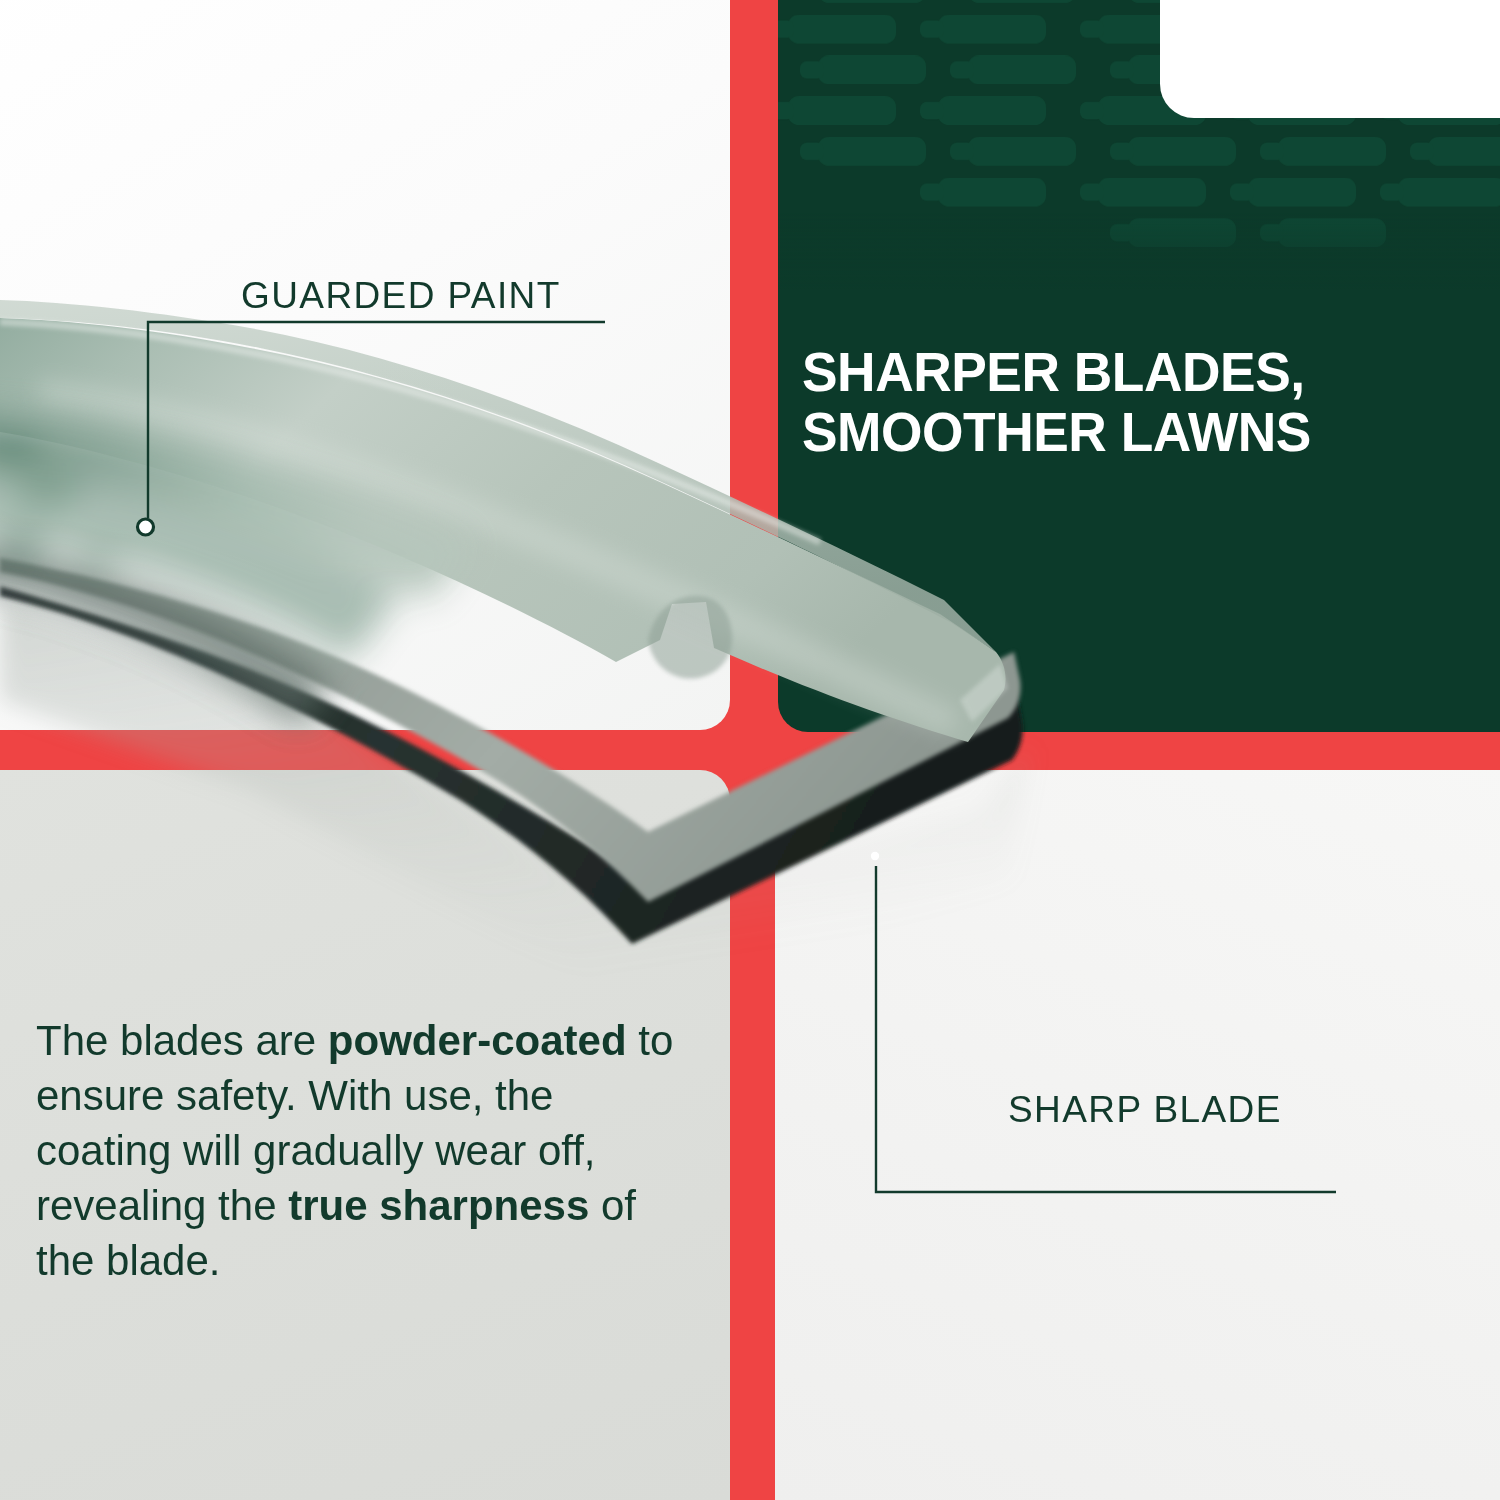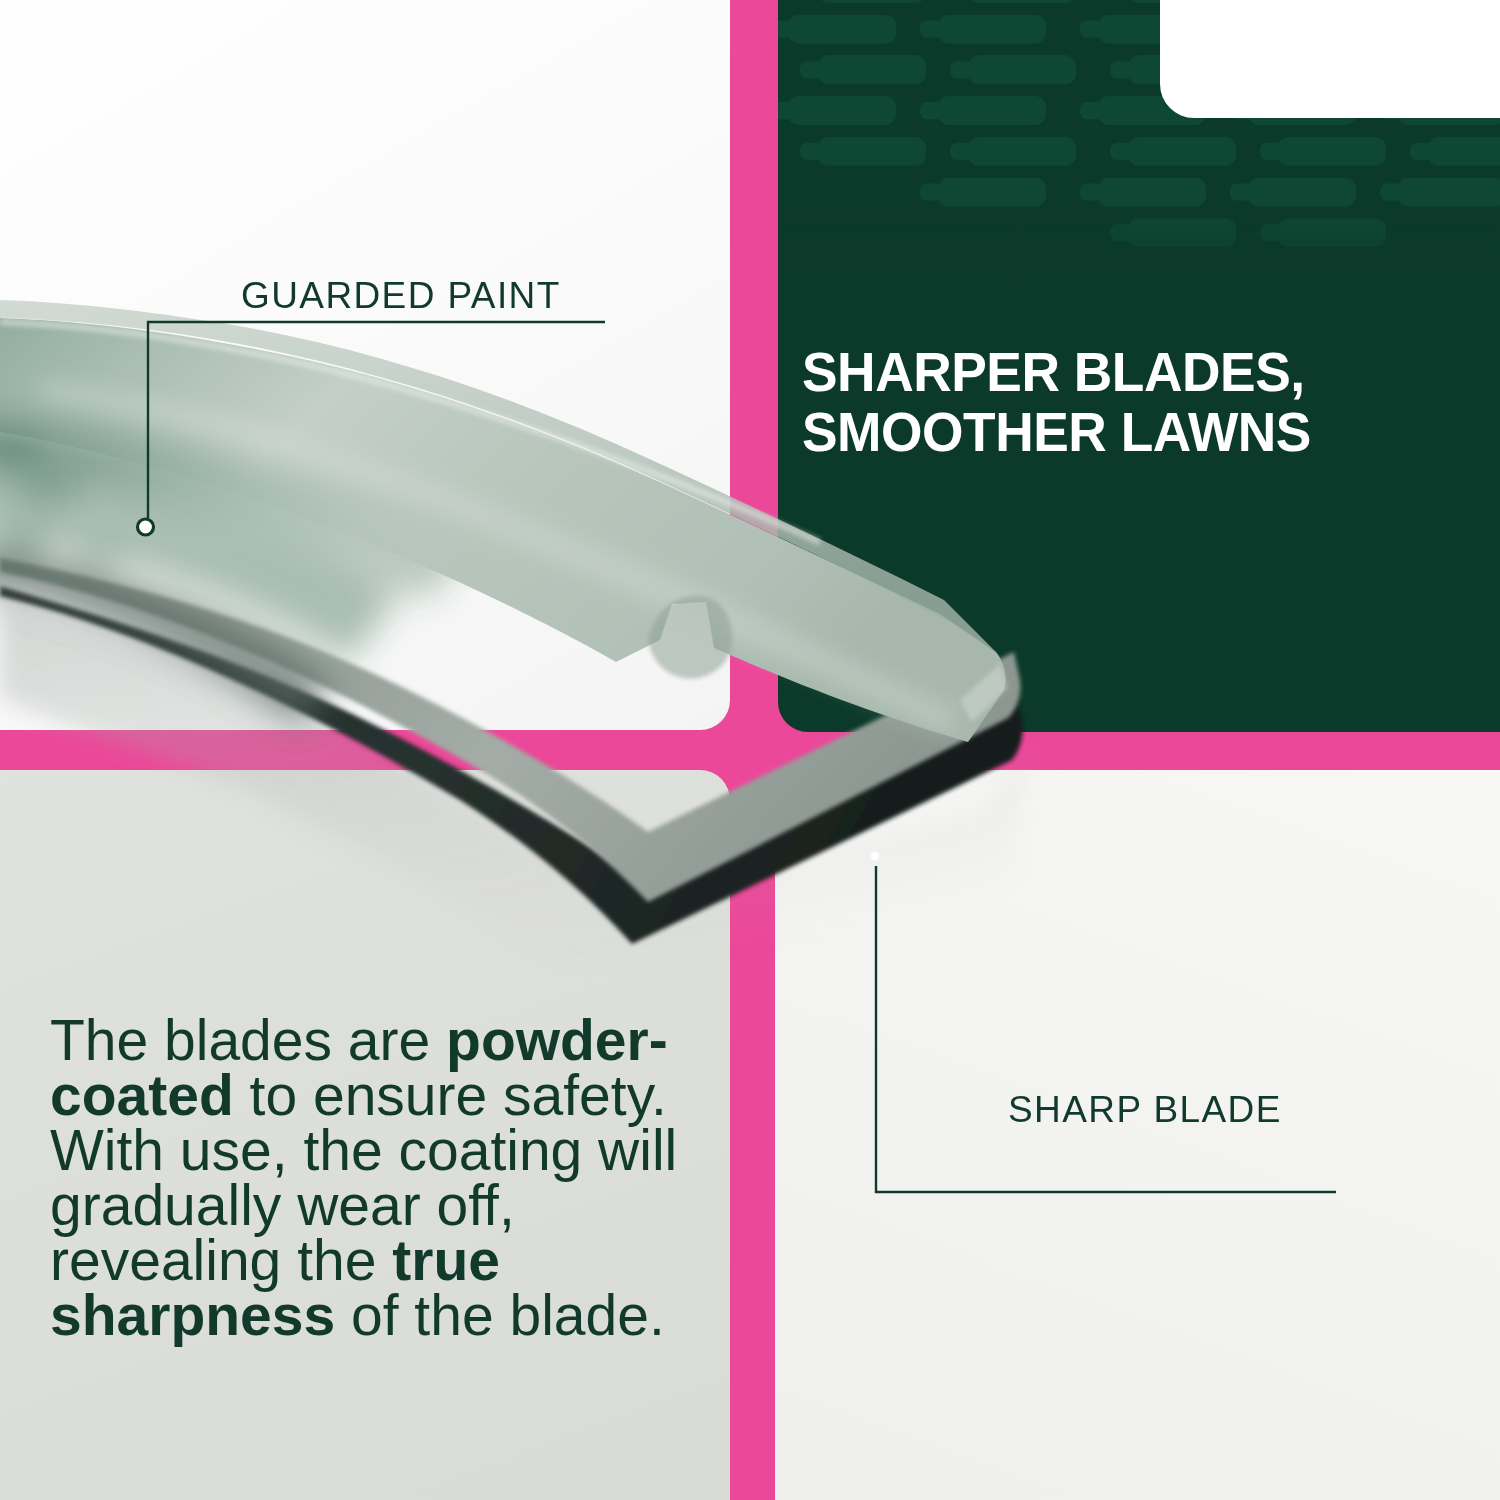--- a/index.html
+++ b/index.html
@@ -2,21 +2,21 @@
 <html><head>
 <meta charset="utf-8">
 <style>
   html,body{margin:0;padding:0;}
   body{
     width:1500px;height:1500px;
     background:#ffffff;
     font-family:"Liberation Sans", sans-serif;
     overflow:hidden;
   }
-  #stage{position:relative;width:1500px;height:1500px;overflow:hidden;background:#ec4899;}
+  #stage{position:relative;width:1500px;height:1500px;overflow:hidden;background:#ef4444;}
 
   
   .card{position:absolute;}
 
   #card-top-left{
     left:-30px; top:-30px; width:760px; height:760px;
     background:linear-gradient(150deg,#ffffff 0%,#fbfbfb 45%,#f3f4f3 100%);
     border-radius:0 0 30px 0;
   }
   #card-bottom-left{
@@ -58,23 +58,23 @@
     line-height:60px;
     letter-spacing:-0.5px;
     white-space:pre-line;
     transform:scaleX(0.97);
     transform-origin:left center;
     z-index:5;
   }
 
   
   #body-copy{
-    position:absolute;left:50px;top:1013px;width:650px;
+    position:absolute;left:36px;top:1013px;width:650px;
     color:#123a2c;
-    font-size:57px;
+    font-size:42px;
     line-height:55px;
     font-family:"Liberation Sans",sans-serif;
     z-index:5;
   }
   #body-copy b{font-weight:bold;}
 
   
   .callout-label{
     position:absolute;
     color:#123a2c;

